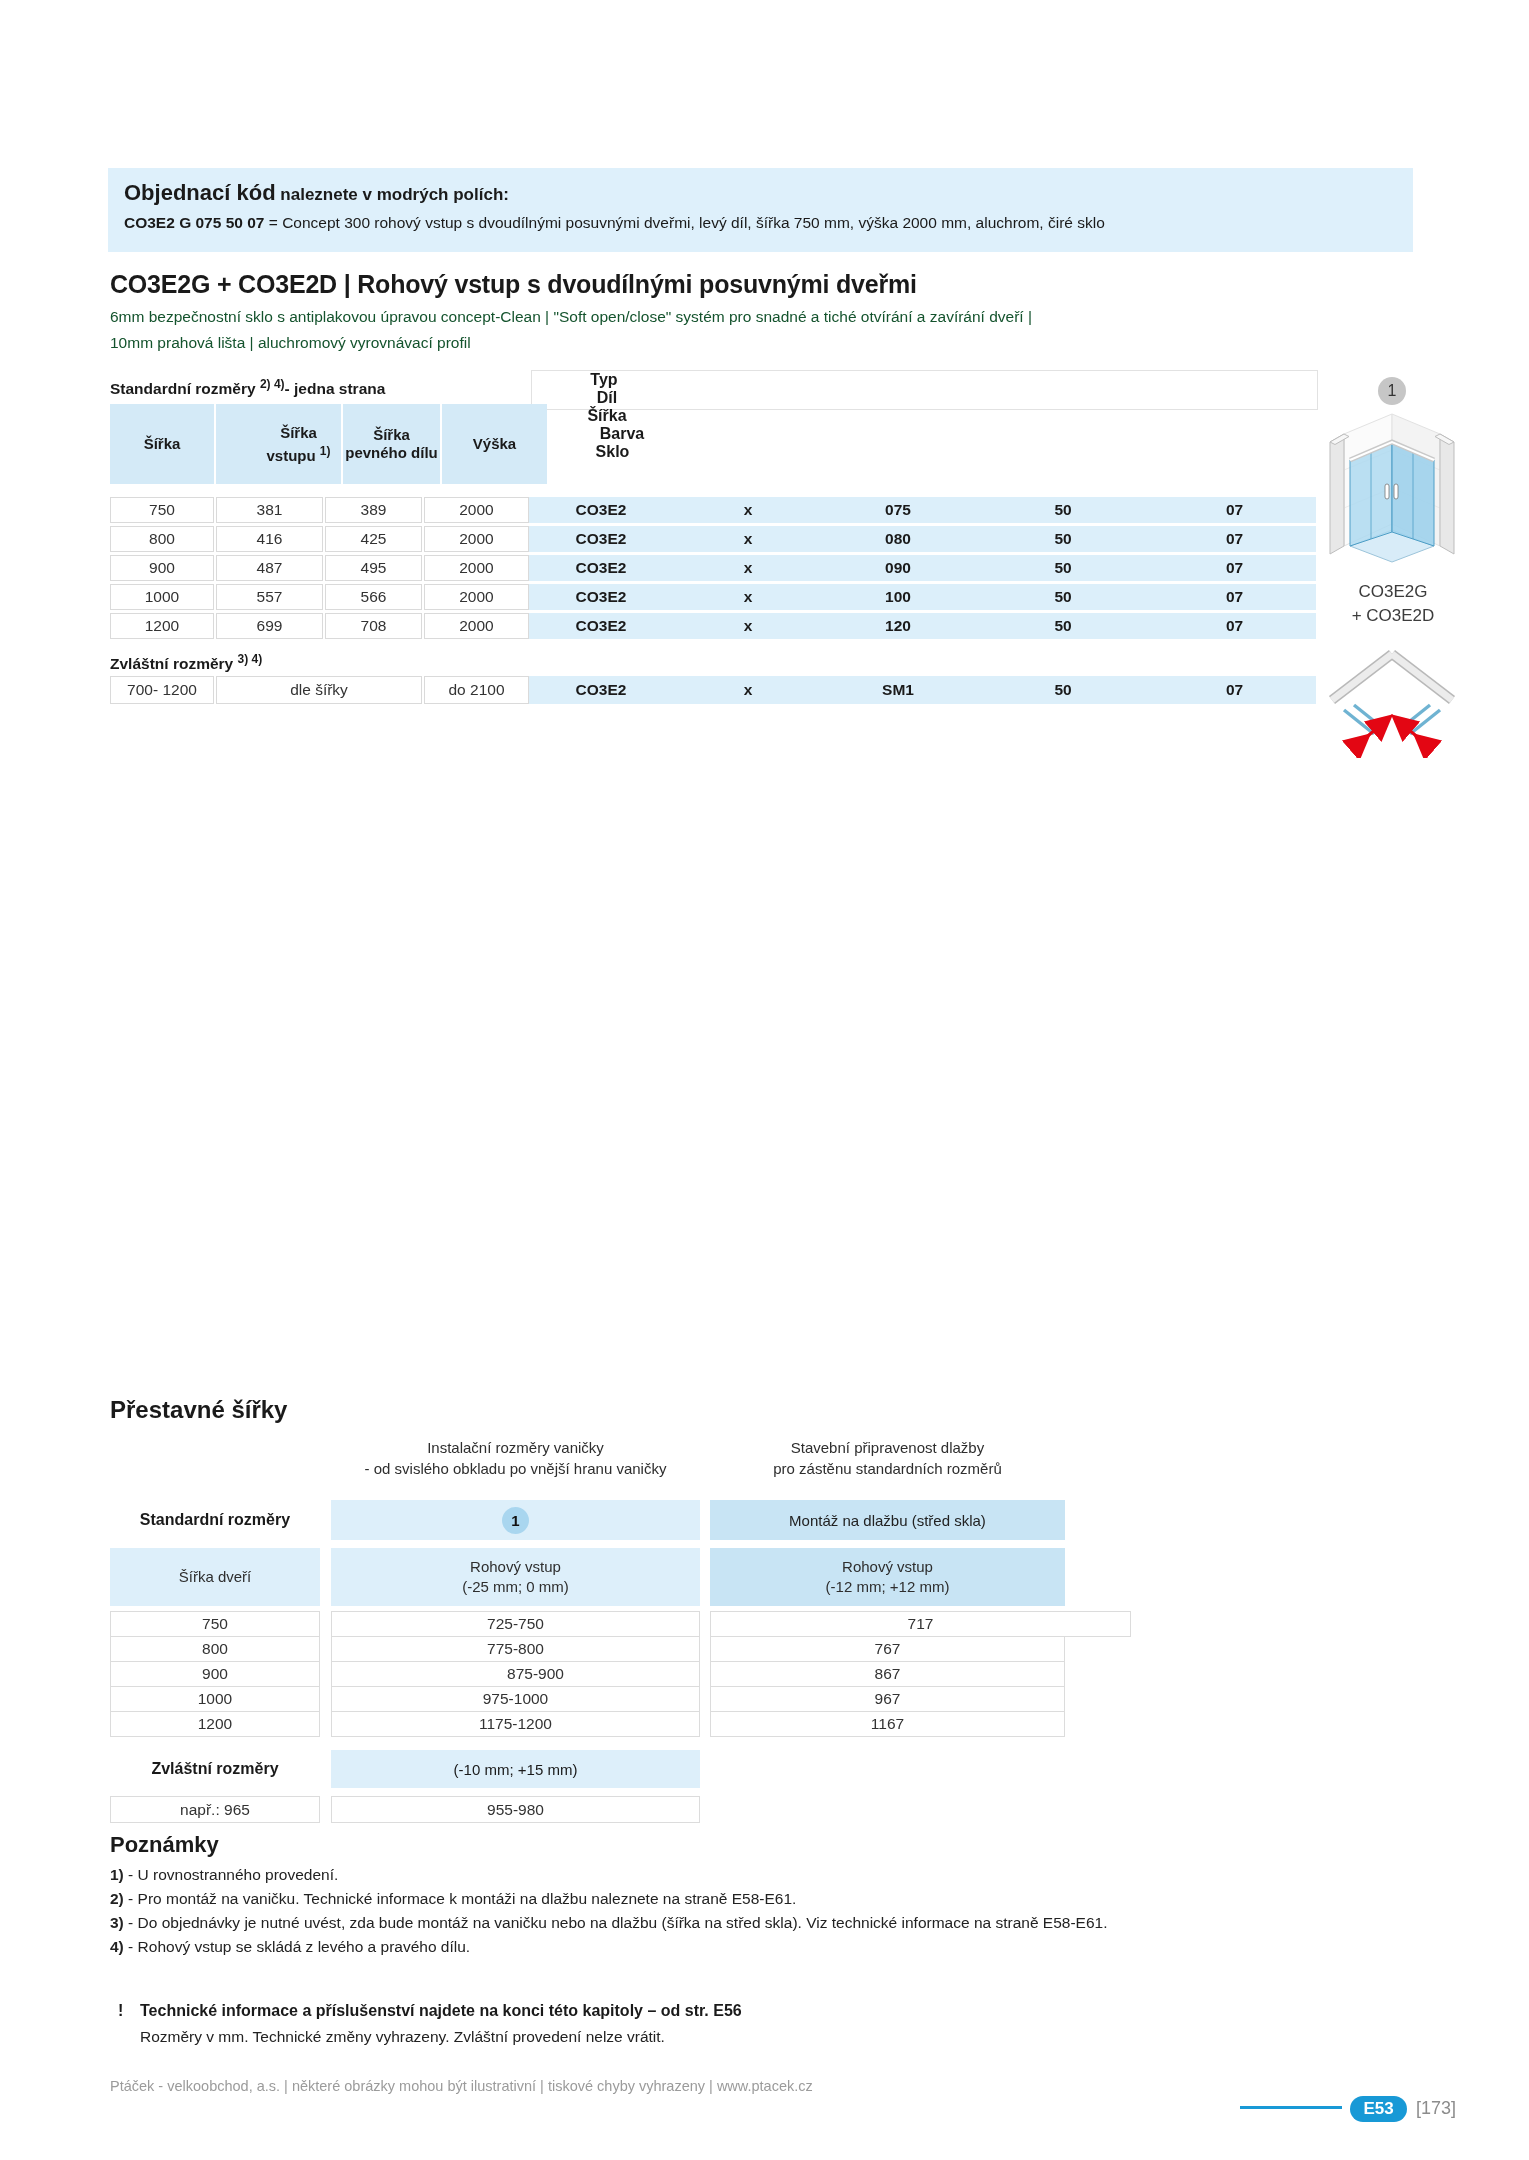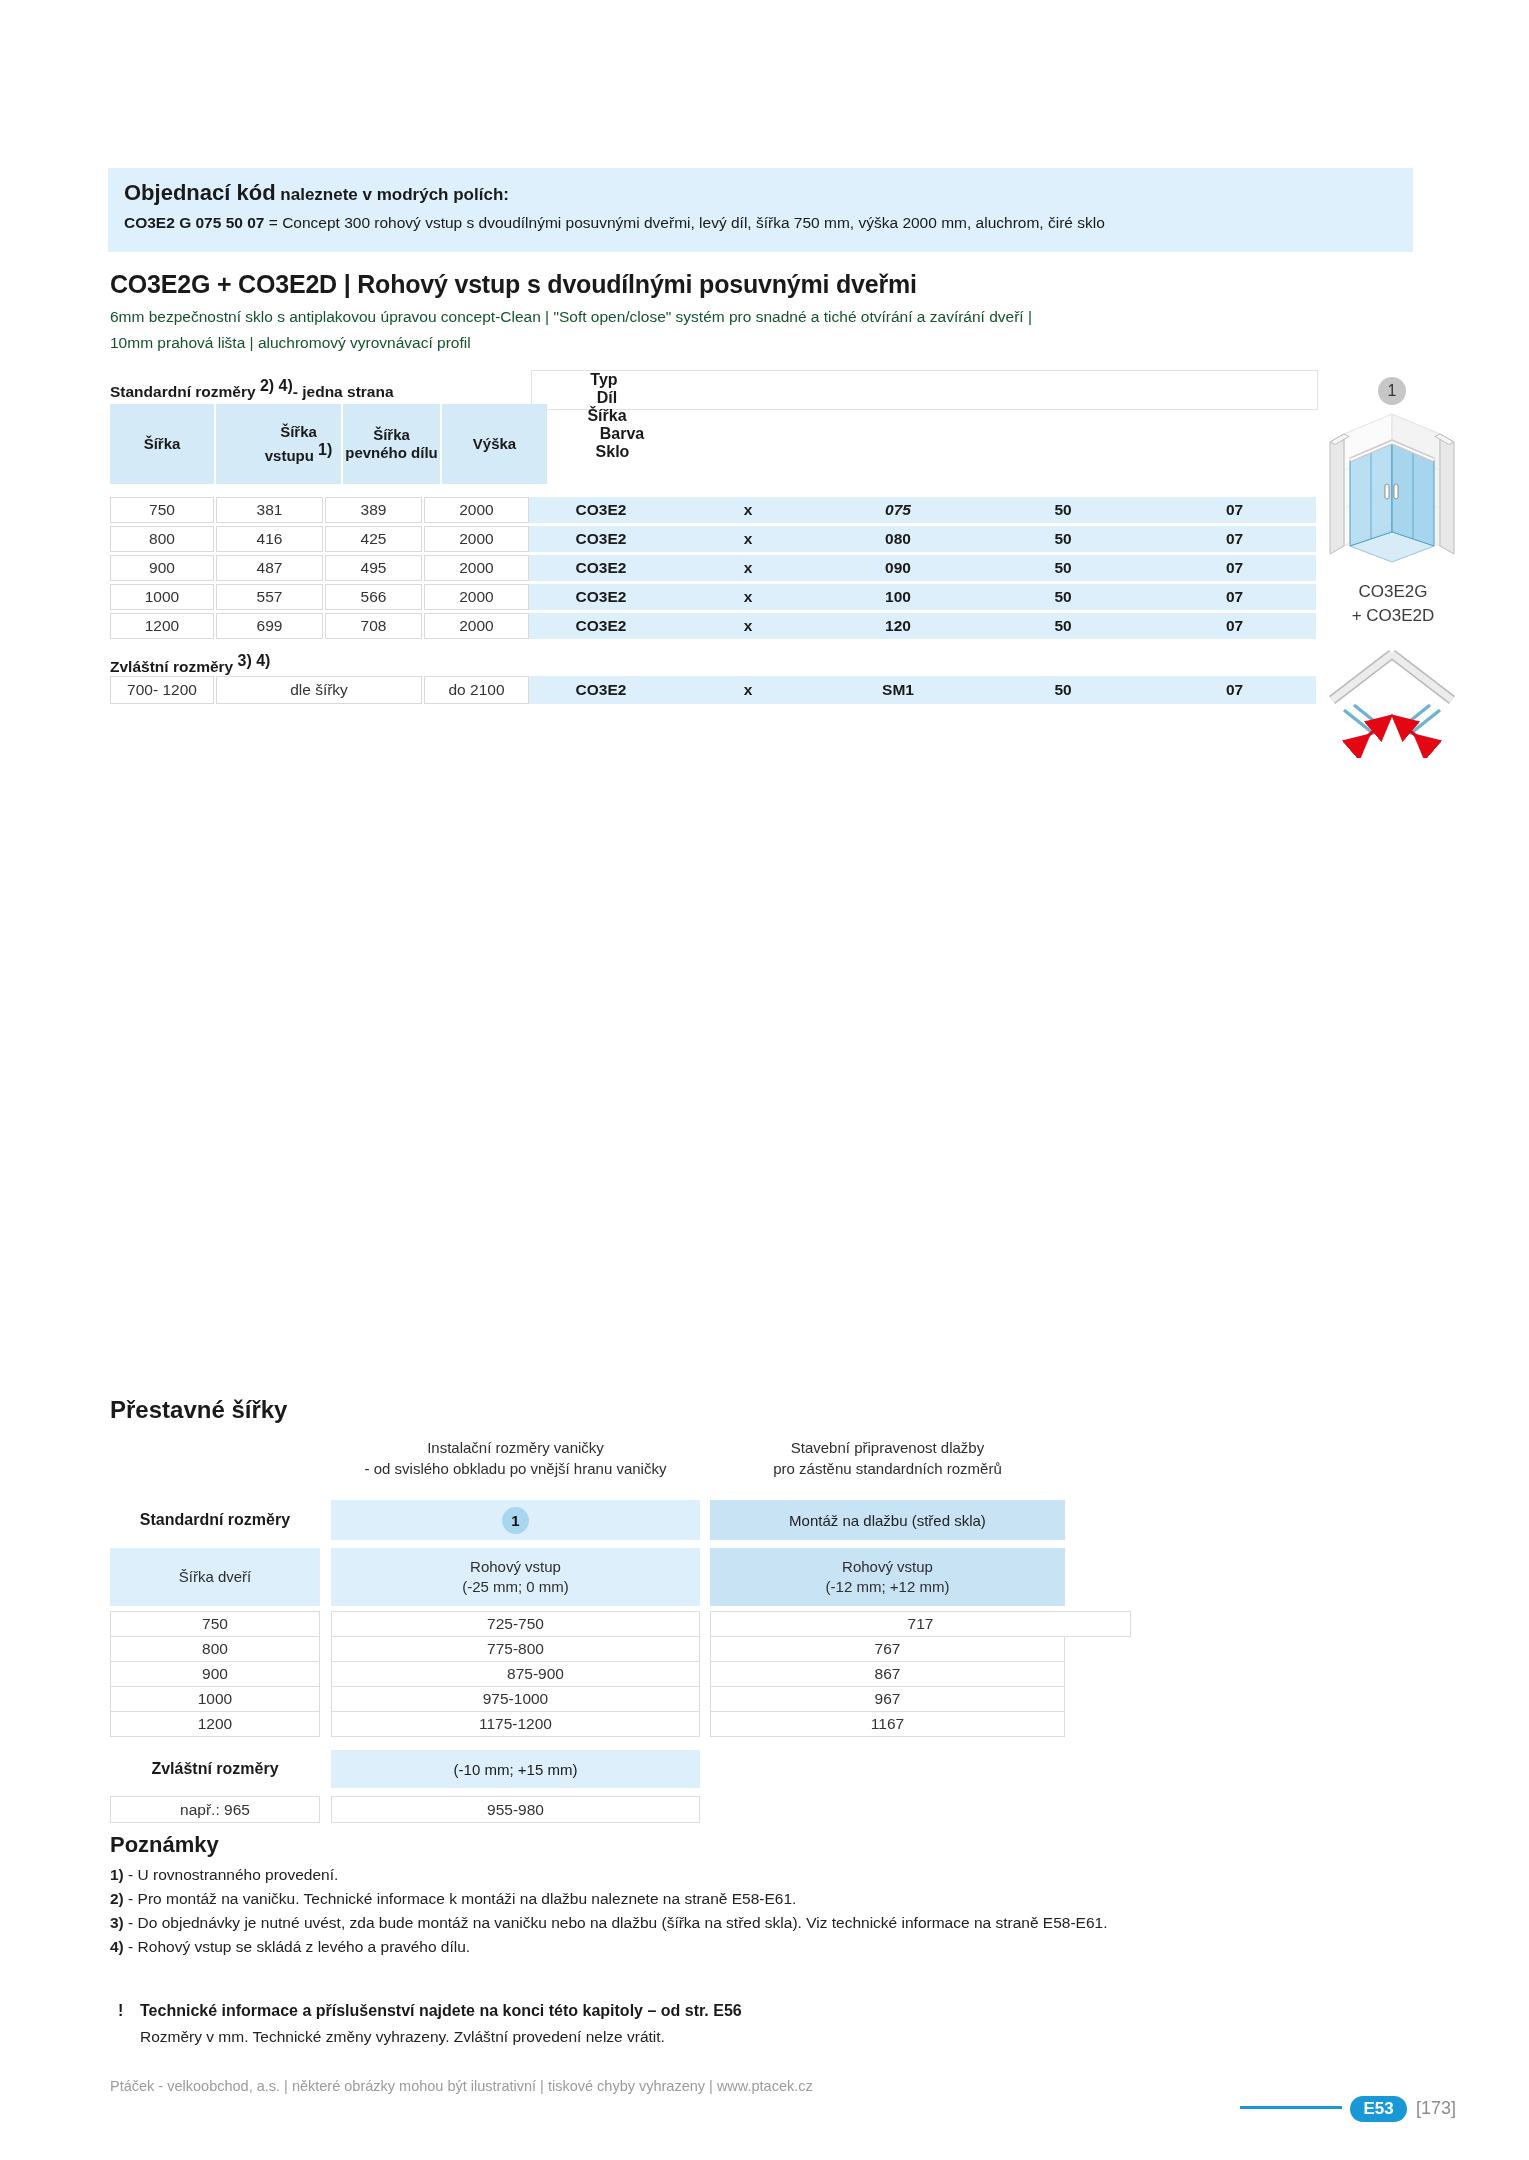--- a/index.html
+++ b/index.html
@@ -13,21 +13,21 @@
   .order-line1 .small{font-size:17px;}
   .order-line2{left:124px;top:214px;font-size:15.5px;}
   .order-line2 b{font-weight:bold;}
 
   
   .prod-title{left:110px;top:270px;font-size:25px;font-weight:bold;letter-spacing:-0.2px;}
   .prod-desc{left:110px;font-size:15.5px;color:#14532d;}
 
   
   .mt-label{left:110px;top:377px;font-size:15.5px;font-weight:bold;}
-  sup{font-size:16px;vertical-align:super;text-align:right;}
+  sup{font-size:12px;vertical-align:super;text-align:right;}
   .mt-tophead{left:531px;top:370px;width:787px;height:40px;background:#fff;border:1px solid #e2e2e2;
               display:flex;box-sizing:border-box;flex-direction:column;}
   .mt-tophead .c{display:flex;align-items:center;justify-content:center;font-size:16px;font-weight:bold;}
   .mt-bluehead{left:110px;top:404px;height:80px;display:flex;}
   .bh-w{background:#d4eaf7;display:flex;align-items:center;justify-content:center;text-align:center;
         font-size:15px;font-weight:bold;line-height:18px;margin-right:2px;}
   .bh-b{background:#d4eaf7;display:flex;align-items:center;justify-content:center;font-size:15px;color:#222;}
   .bh-b.left{justify-content:flex-start;padding-left:22px;box-sizing:border-box;}
   .mt-rows{left:110px;top:497px;}
   .mt-row{display:flex;margin-bottom:3px;height:26px;}
@@ -119,21 +119,21 @@
 
   <div class="abs mt-rows">
     <div class="mt-row">
       <div class="wcell" style="width:104px;">750</div>
       <div class="wcell" style="width:107px;">381</div>
       <div class="wcell" style="width:97px;">389</div>
       <div class="wcell" style="width:105px;margin-right:0;">2000</div>
       <div class="bgrp">
         <div class="bcell" style="width:144px;">CO3E2</div>
         <div class="bcell" style="width:150px;">x</div>
-        <div class="bcell" style="width:150px;font-style:italic;">075</div>
+        <div class="bcell" style="width:150px;">075</div>
         <div class="bcell" style="width:180px;">50</div>
         <div class="bcell" style="width:163px;">07</div>
       </div>
     </div>
     <div class="mt-row">
       <div class="wcell" style="width:104px;">800</div>
       <div class="wcell" style="width:107px;">416</div>
       <div class="wcell" style="width:97px;">425</div>
       <div class="wcell" style="width:105px;margin-right:0;">2000</div>
       <div class="bgrp">

